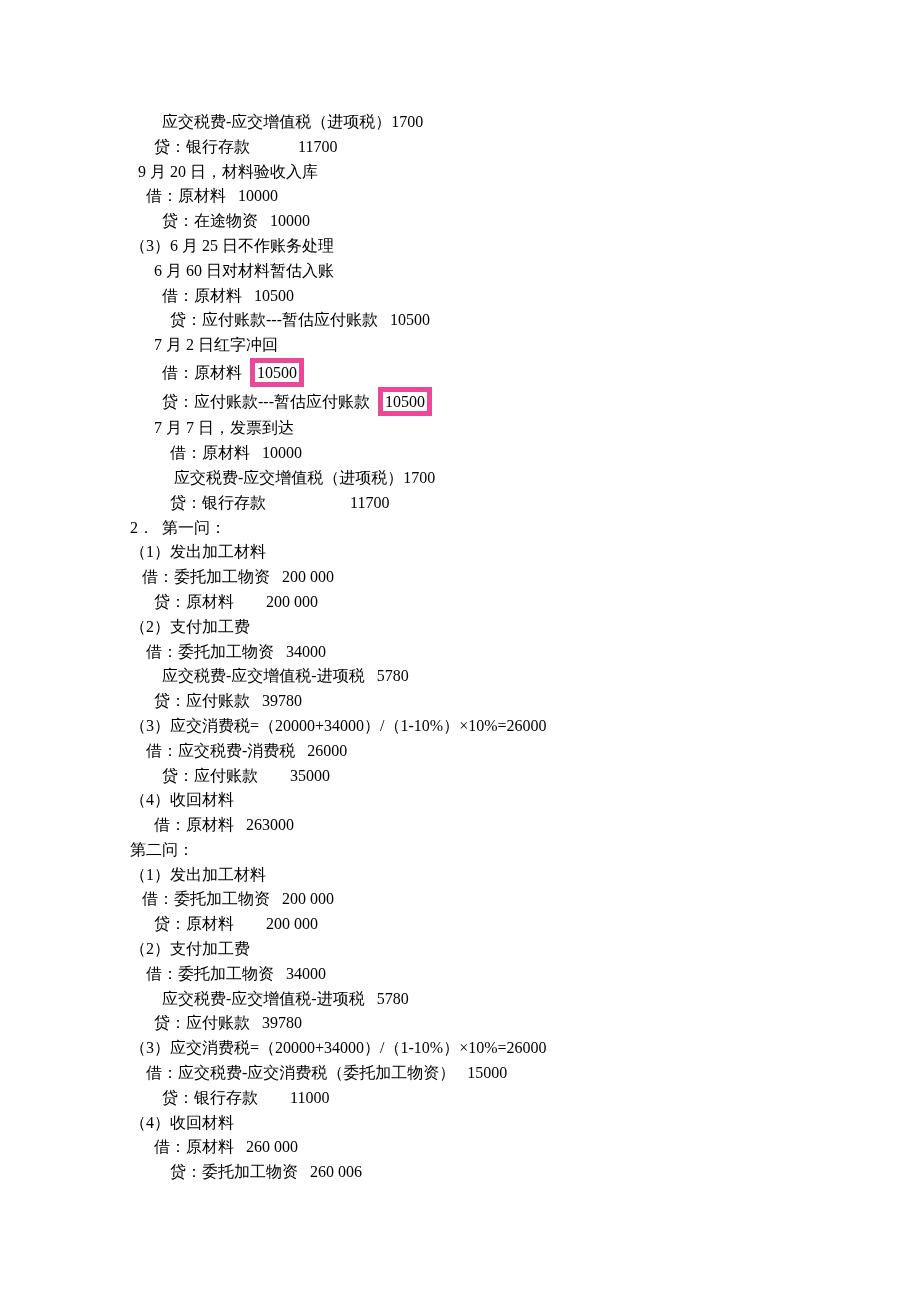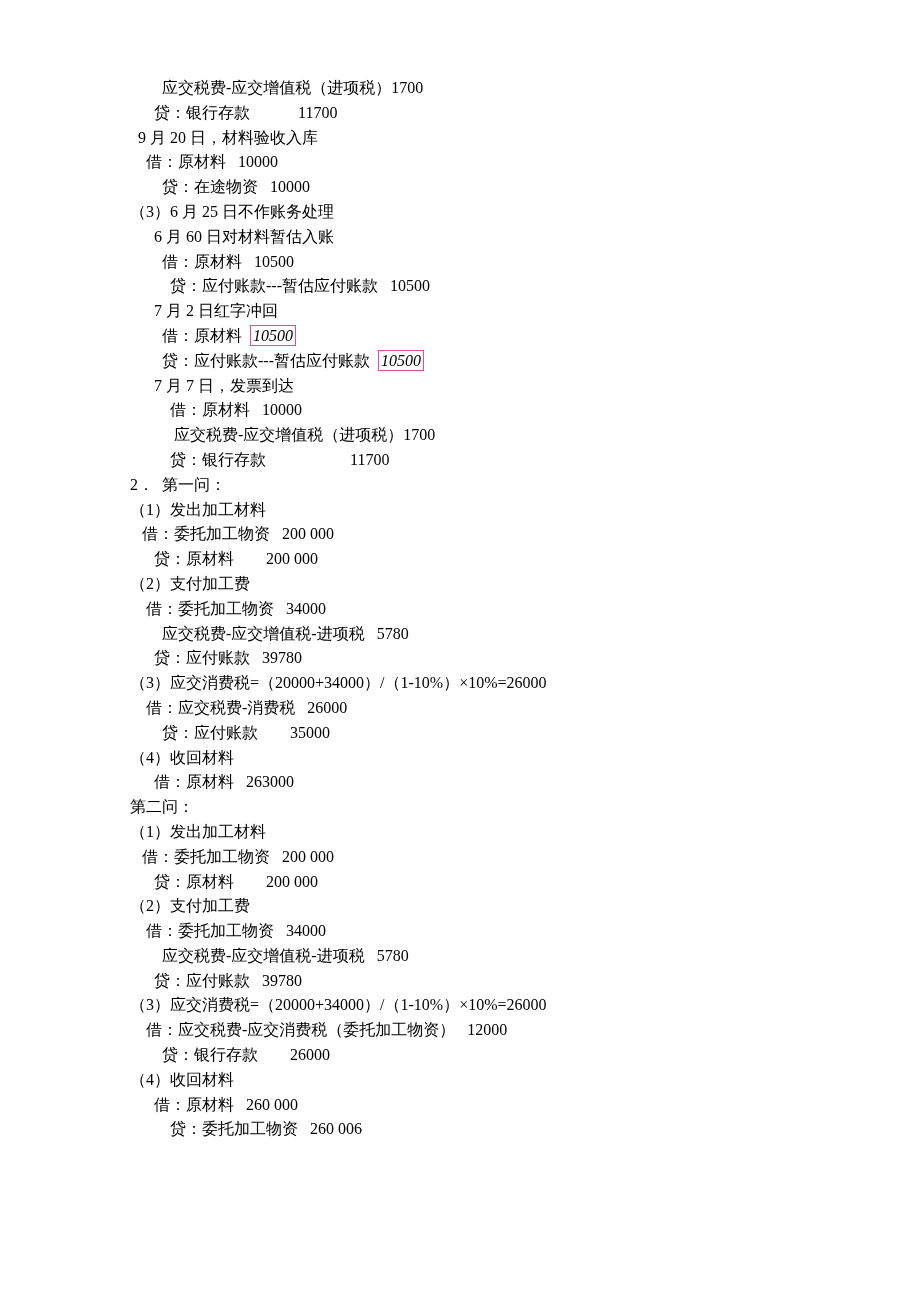--- a/index.html
+++ b/index.html
@@ -7,32 +7,31 @@
     padding: 0;
     background: #ffffff;
     font-family: "SimSun", "宋体", serif;
     font-size: 16px;
     color: #000000;
     line-height: 1.55;
   }
   .page {
     width: 856px;
     min-height: 1302px;
-    padding: 76px 40px 40px 130px;
+    padding: 110px 40px 40px 130px;
     box-sizing: border-box;
   }
   .line {
     white-space: pre;
   }
   .boxed {
     display: inline-block;
-    border: 1px solid #ec4899;
+    border: 5px solid #ec4899;
     padding: 0 2px;
     line-height: 1.2;
-    font-style: italic;
   }
 </style>
 </head>
 <body>
 
 <div class="page">
   <div id="content">
       <div class="line">        应交税费-应交增值税（进项税）1700</div>
       <div class="line">      贷：银行存款            11700</div>
       <div class="line">  9 月 20 日，材料验收入库</div>
@@ -64,19 +63,19 @@
       <div class="line">      借：原材料   263000</div>
       <div class="line">第二问：</div>
       <div class="line">（1）发出加工材料</div>
       <div class="line">   借：委托加工物资   200 000</div>
       <div class="line">      贷：原材料        200 000</div>
       <div class="line">（2）支付加工费</div>
       <div class="line">    借：委托加工物资   34000</div>
       <div class="line">        应交税费-应交增值税-进项税   5780</div>
       <div class="line">      贷：应付账款   39780</div>
       <div class="line">（3）应交消费税=（20000+34000）/（1-10%）×10%=26000</div>
-      <div class="line">    借：应交税费-应交消费税（委托加工物资）   12000</div>
-      <div class="line">        贷：银行存款        26000</div>
+      <div class="line">    借：应交税费-应交消费税（委托加工物资）   15000</div>
+      <div class="line">        贷：银行存款        11000</div>
       <div class="line">（4）收回材料</div>
       <div class="line">      借：原材料   260 000</div>
       <div class="line">          贷：委托加工物资   260 006</div>
     </div>
 </div>
 
 </body></html>

